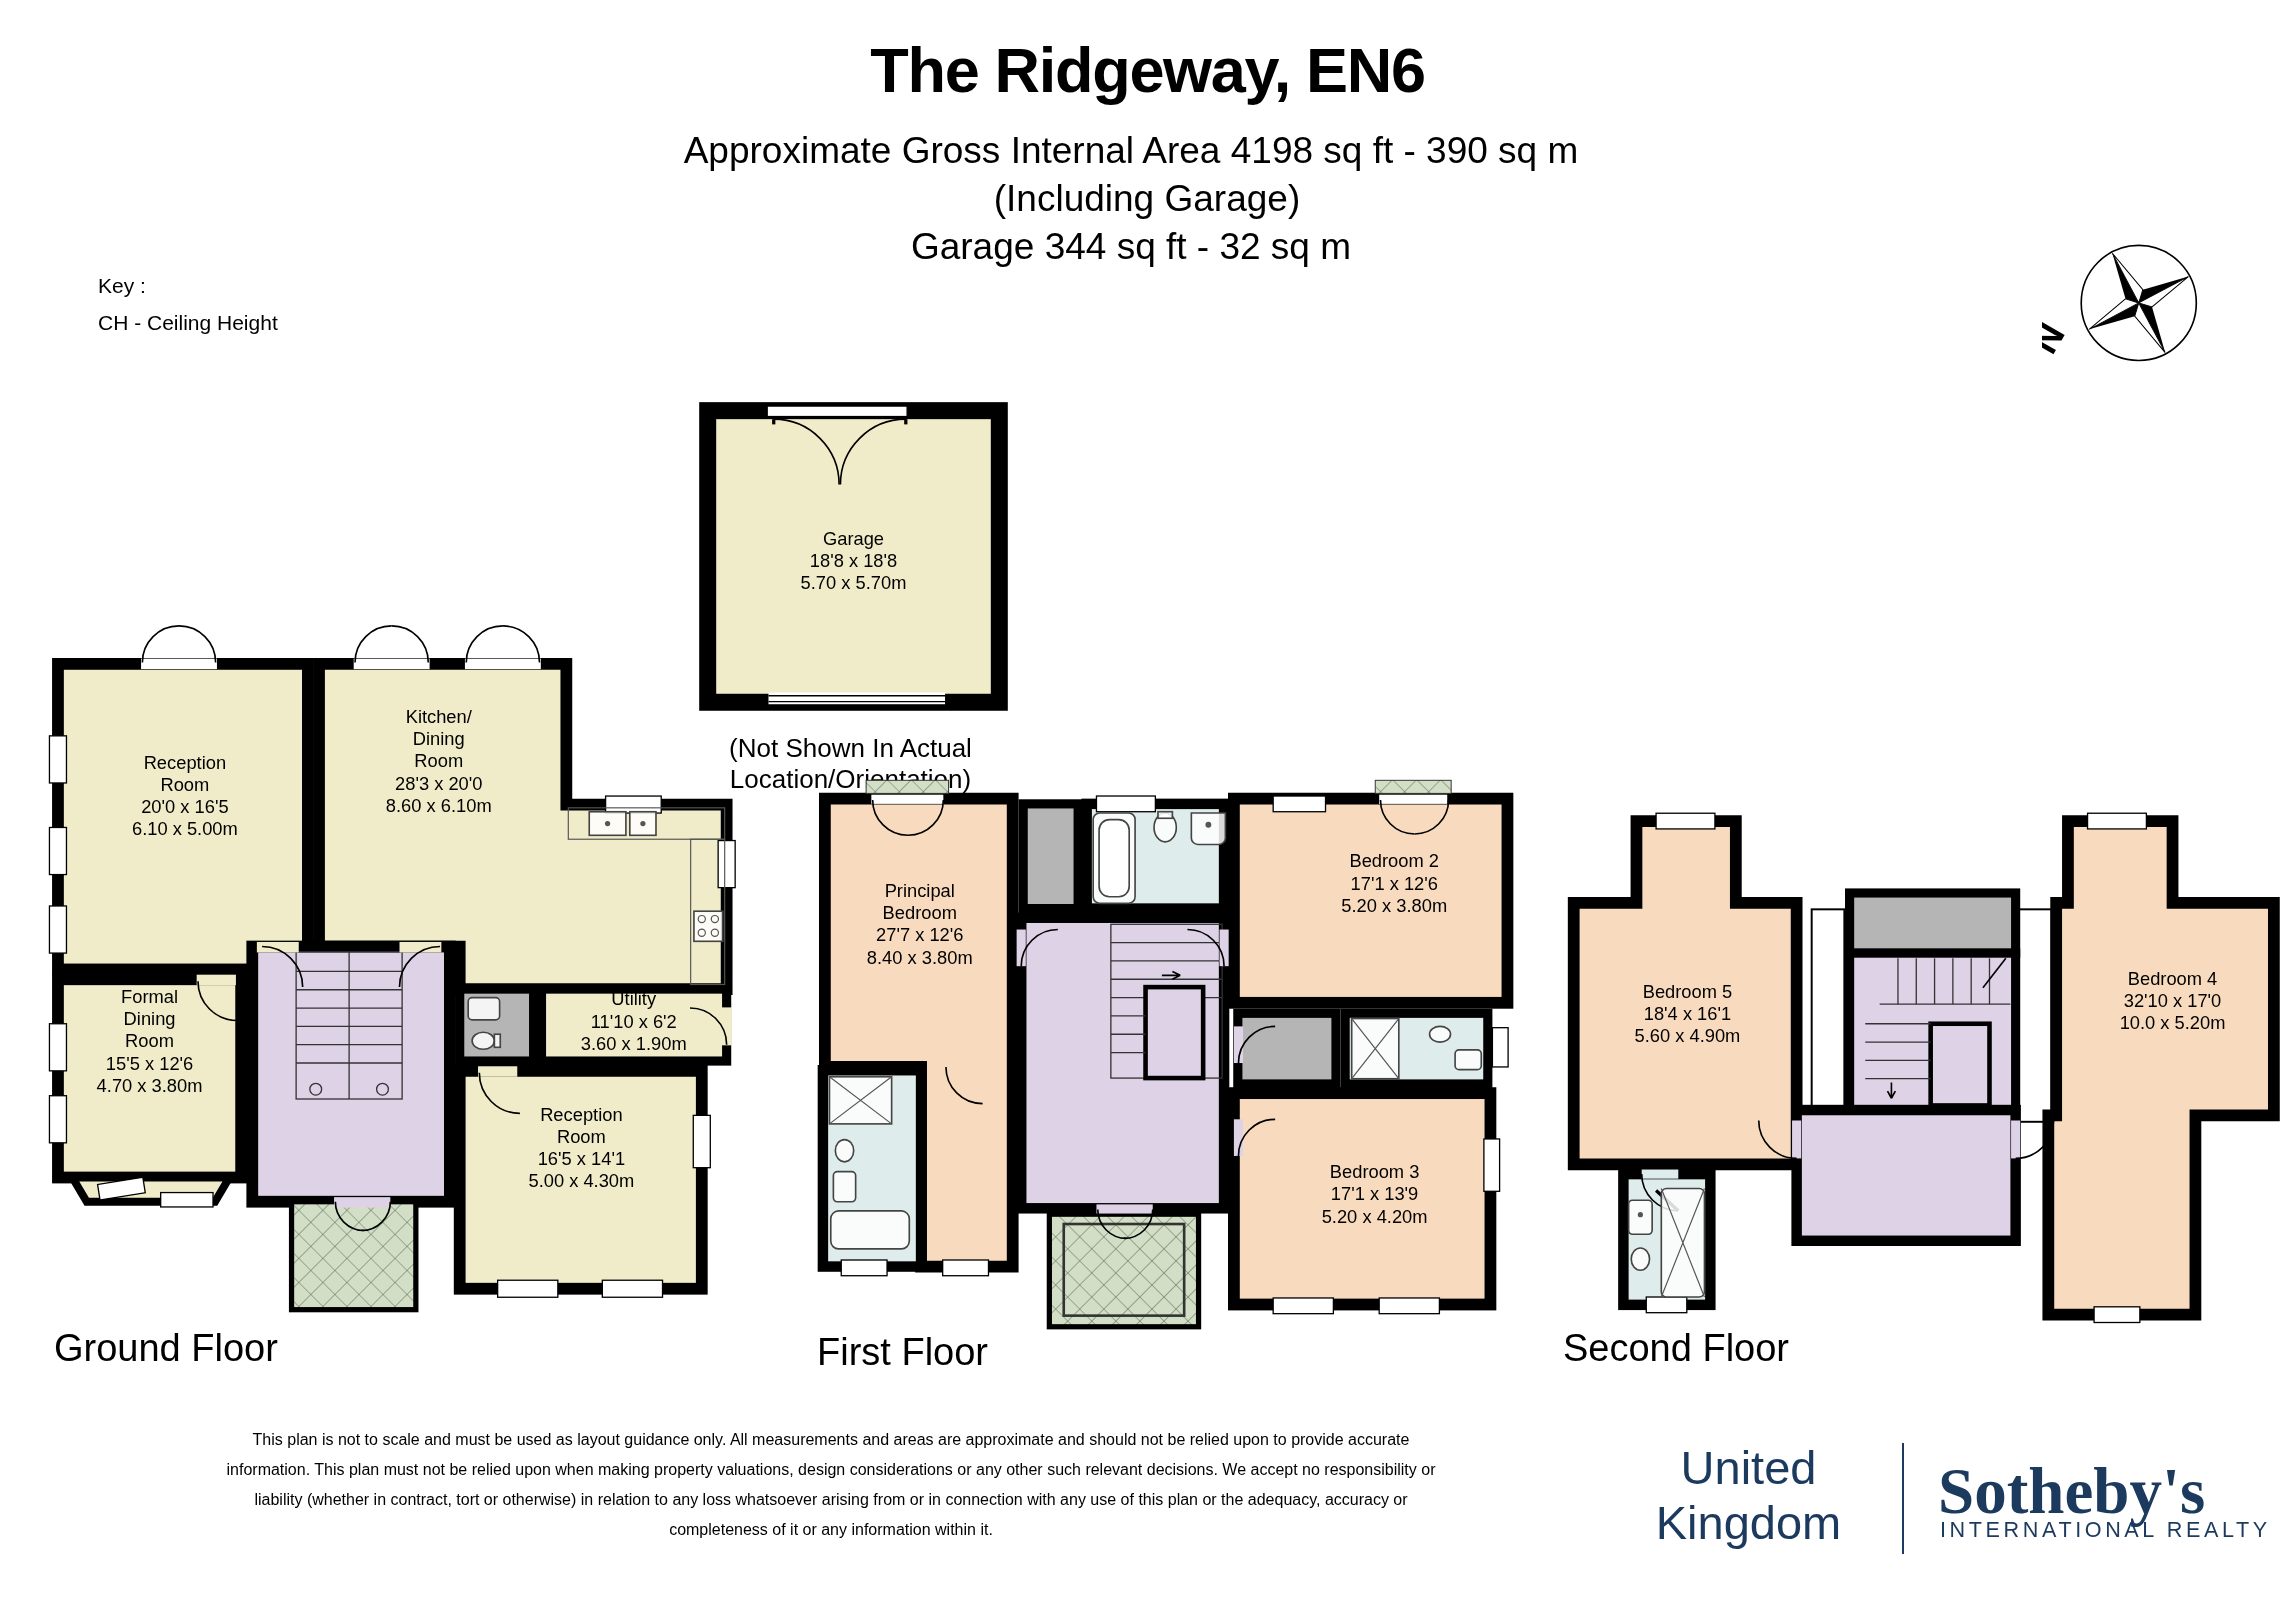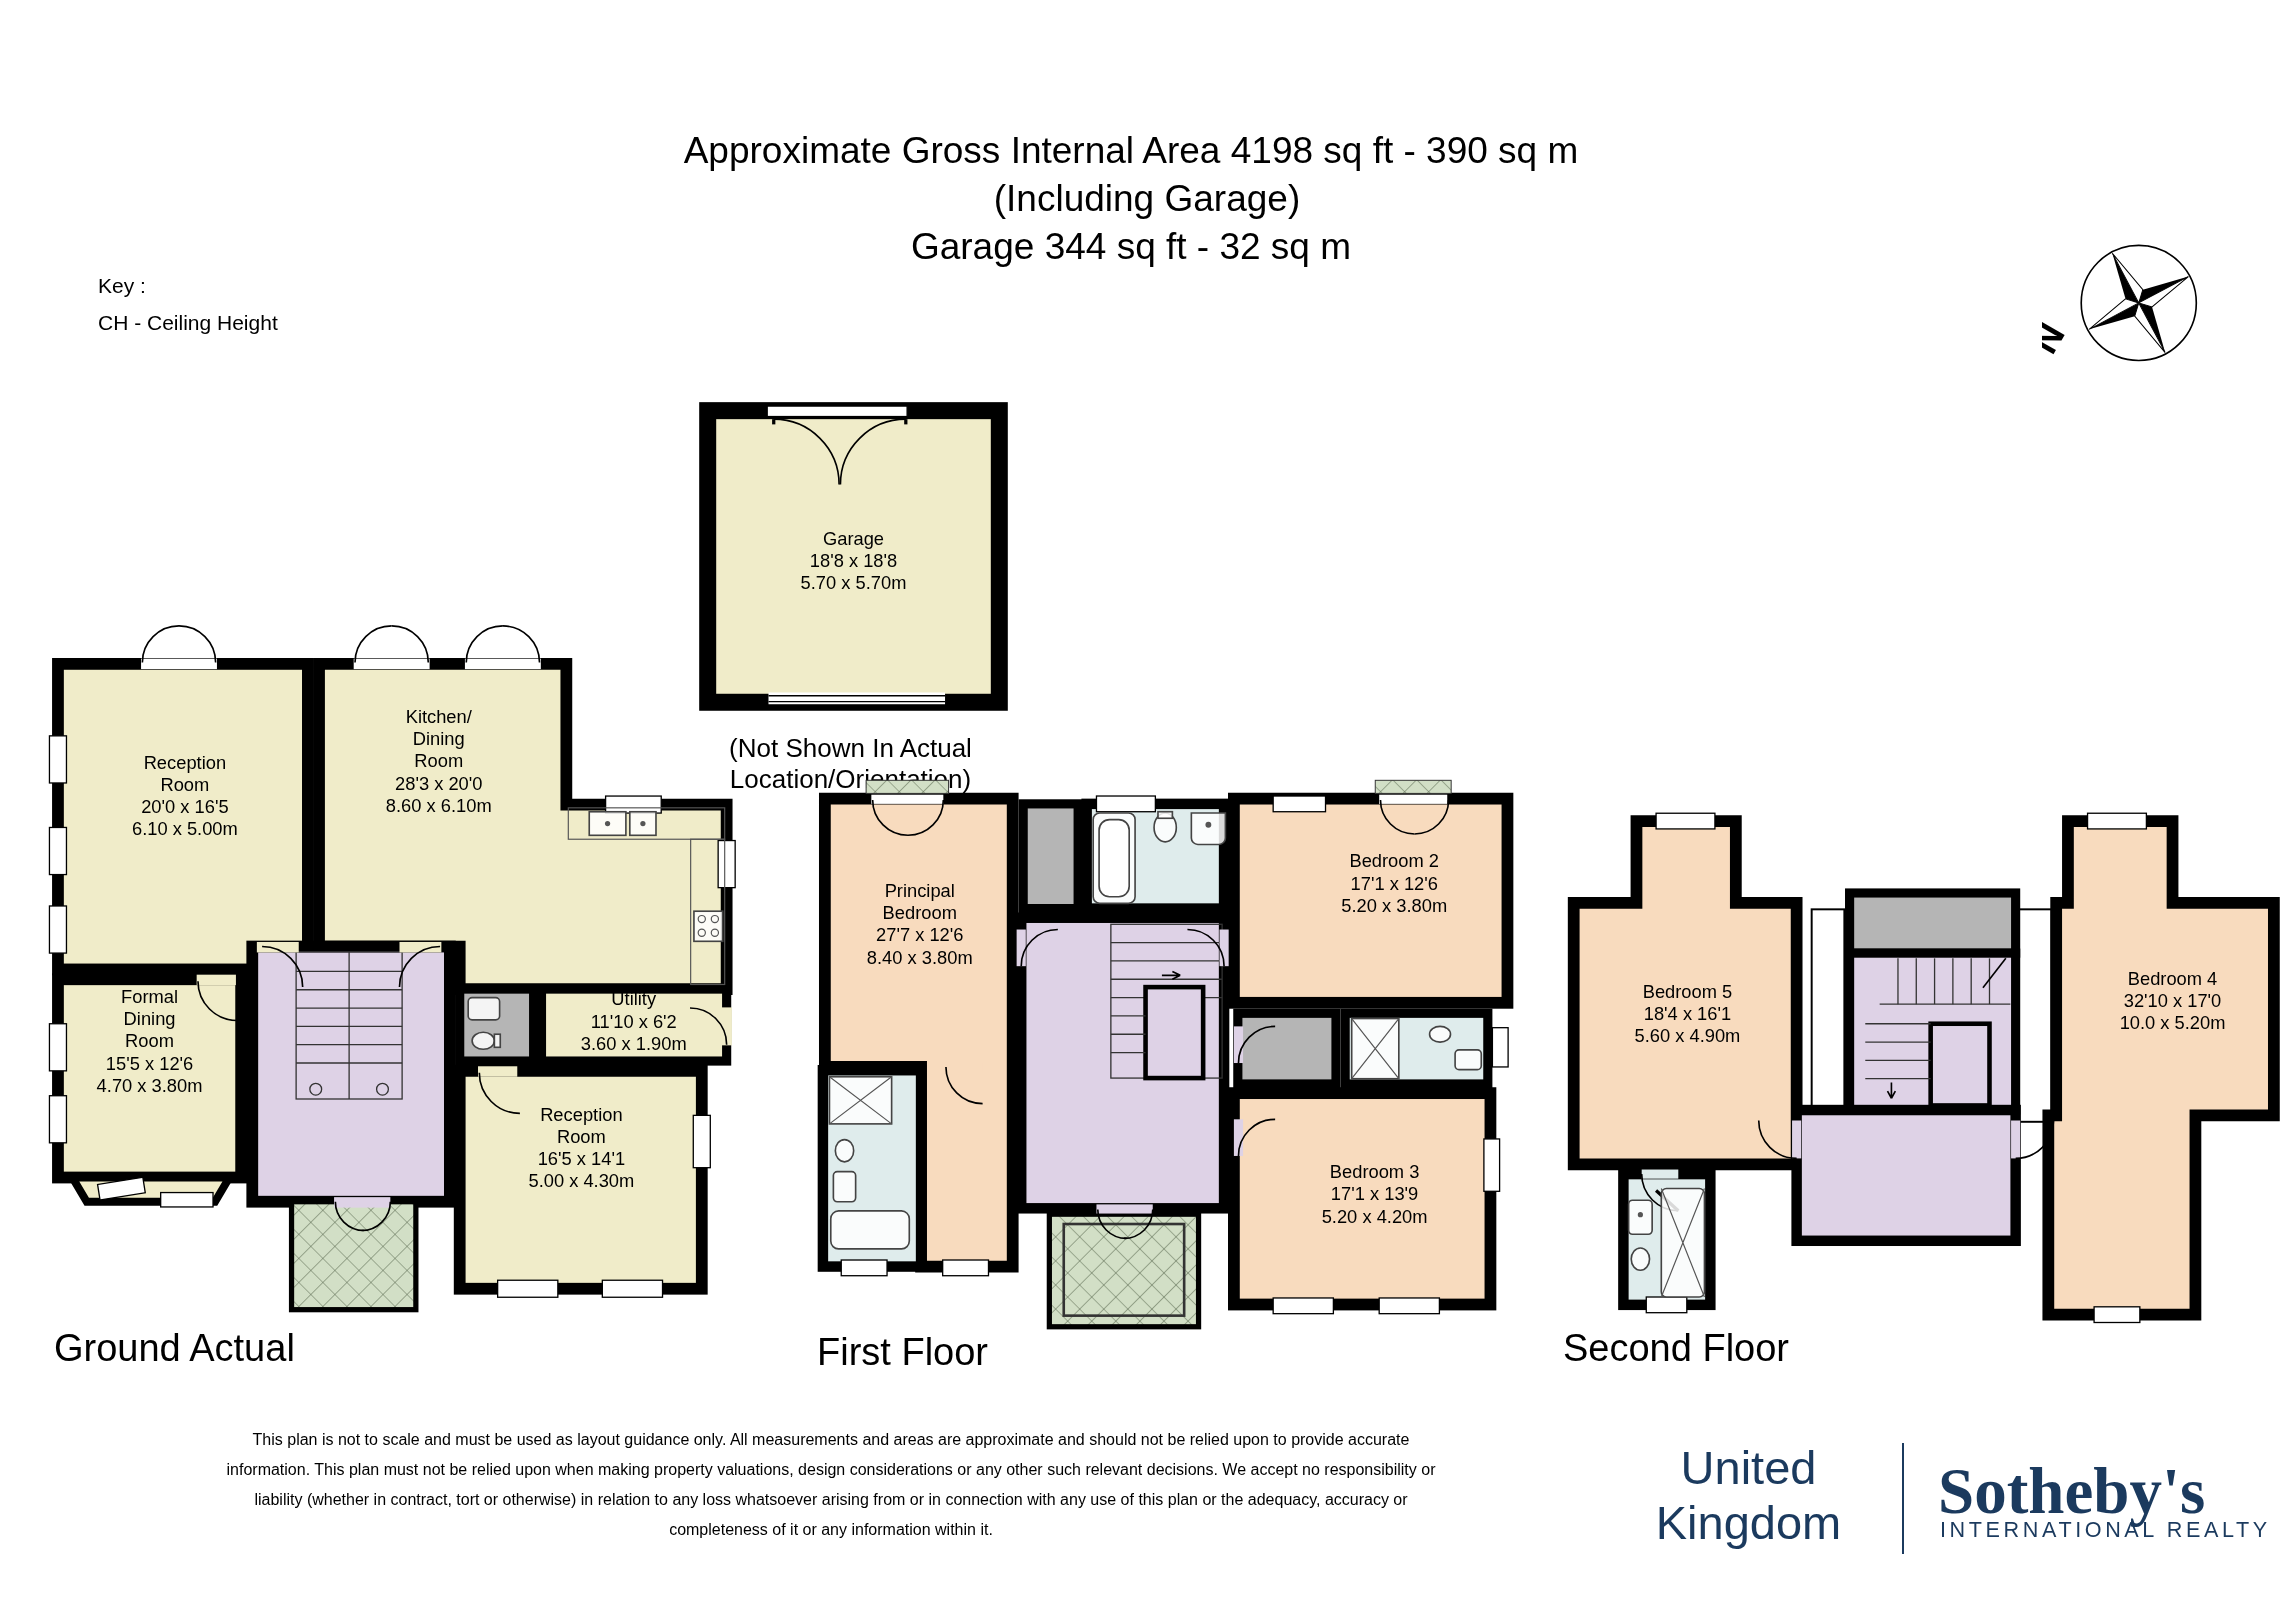--- a/index.html
+++ b/index.html
@@ -28,20 +28,21 @@
   .arc{fill:none;stroke:#000;stroke-width:2.5;}
   .leaf{stroke:#000;stroke-width:5;}
   .fix{fill:rgba(255,255,255,0.85);stroke:#444;stroke-width:2.5;}
   .stair{stroke:#333;stroke-width:2;}
 </style>
 </head>
 <body>
 
 <div id="page">
 
+  <div id="title" class="abs">The Ridgeway, EN6</div>
   <div id="sub1" class="abs subtitle">Approximate Gross Internal Area 4198 sq ft - 390 sq m</div>
   <div id="sub2" class="abs subtitle">(Including Garage)</div>
   <div id="sub3" class="abs subtitle">Garage 344 sq ft - 32 sq m</div>
 
   <div id="key" class="abs">
     <div>Key :</div>
     <div>CH - Ceiling Height</div>
   </div>
 
   <svg class="abs" style="left:2042px;top:232px;" width="170" height="151" viewBox="0 0 260 230">
@@ -371,21 +372,21 @@
       <text x="188" y="324">18'4 x 16'1</text>
       <text x="188" y="358">5.60 x 4.90m</text>
     </g>
     <g>
       <text x="930" y="270">Bedroom 4</text>
       <text x="930" y="304">32'10 x 17'0</text>
       <text x="930" y="338">10.0 x 5.20m</text>
     </g>
   </svg>
 
-  <div id="gf-label" class="abs floorlabel">Ground Actual</div>
+  <div id="gf-label" class="abs floorlabel">Ground Floor</div>
   <div id="ff-label" class="abs floorlabel">First Floor</div>
   <div id="sf-label" class="abs floorlabel">Second Floor</div>
 
   <div id="disclaimer" class="abs">This plan is not to scale and must be used as layout guidance only. All measurements and areas are approximate and should not be relied upon to provide accurate information. This plan must not be relied upon when making property valuations, design considerations or any other such relevant decisions. We accept no responsibility or liability (whether in contract, tort or otherwise) in relation to any loss whatsoever arising from or in connection with any use of this plan or the adequacy, accuracy or completeness of it or any information within it.</div>
 
   <div id="logo-region" class="abs">
     <div>United</div>
     <div>Kingdom</div>
   </div>
   <div id="logo-divider" class="abs"></div>

